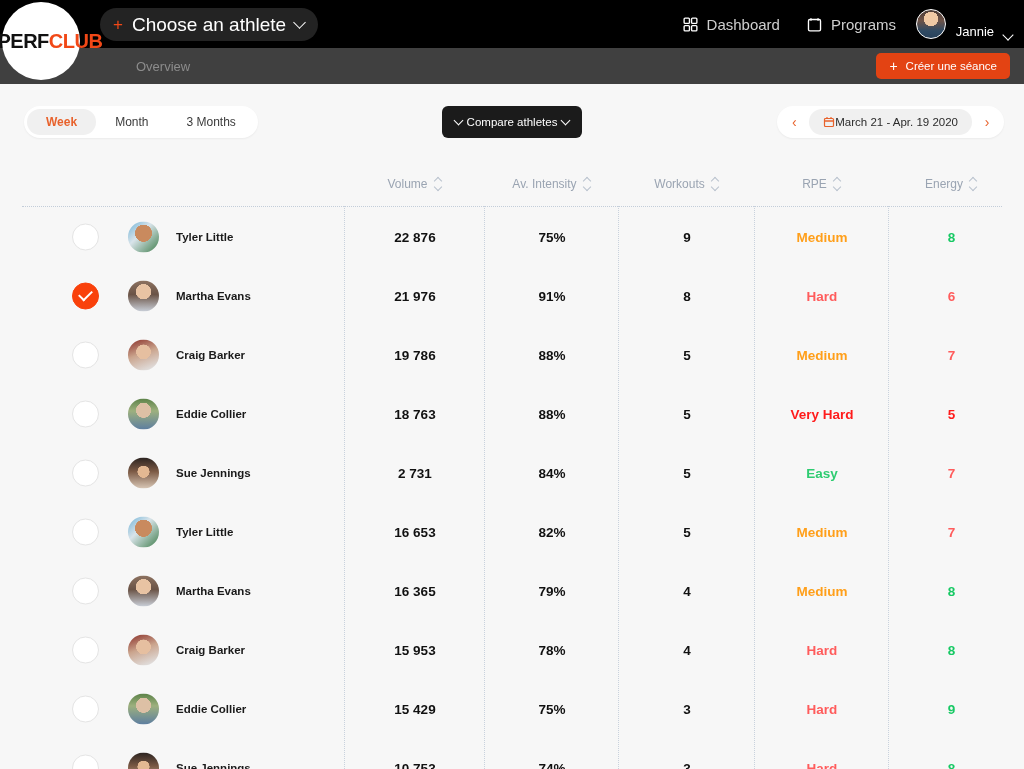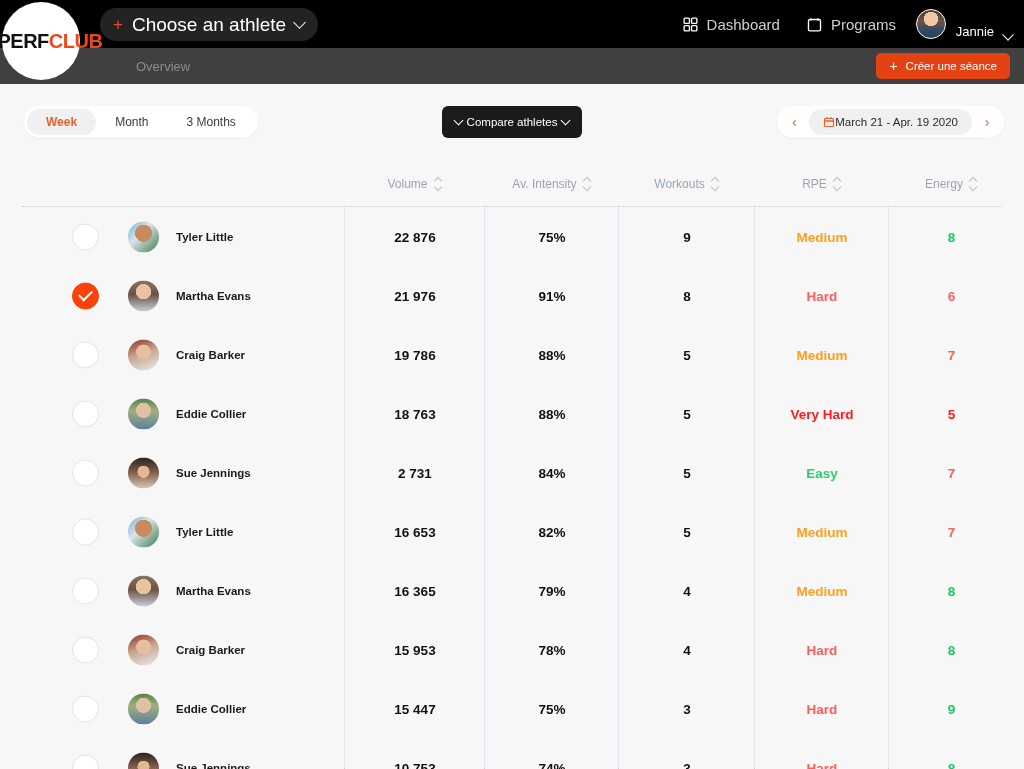--- a/index.html
+++ b/index.html
@@ -399,21 +399,21 @@
           <div class="cell c-vol">15 953</div>
           <div class="cell c-int">78%</div>
           <div class="cell c-wk">4</div>
           <div class="cell c-rpe" style="color:#ff5c5c;">Hard</div>
           <div class="cell c-en" style="color:#17c964;">8</div>
         </div>
         <div class="row">
           <div class="radio"></div>
           <div class="ava" style="background:radial-gradient(circle at 50% 38%, #ddc0a5 0 30%, transparent 31%), linear-gradient(180deg,#5c8248 0%,#9db07e 40%,#5d7ea0 100%);"></div>
           <div class="name">Eddie Collier</div>
-          <div class="cell c-vol">15 447</div>
+          <div class="cell c-vol">15 429</div>
           <div class="cell c-int">75%</div>
           <div class="cell c-wk">3</div>
           <div class="cell c-rpe" style="color:#ff5c5c;">Hard</div>
           <div class="cell c-en" style="color:#17c964;">9</div>
         </div>
         <div class="row">
           <div class="radio"></div>
           <div class="ava" style="background:radial-gradient(circle at 50% 46%, #e3b892 0 26%, transparent 27%), linear-gradient(180deg,#2b2320 0%,#7c5a45 45%,#d8c7b6 100%);"></div>
           <div class="name">Sue Jennings</div>
           <div class="cell c-vol">10 753</div>

